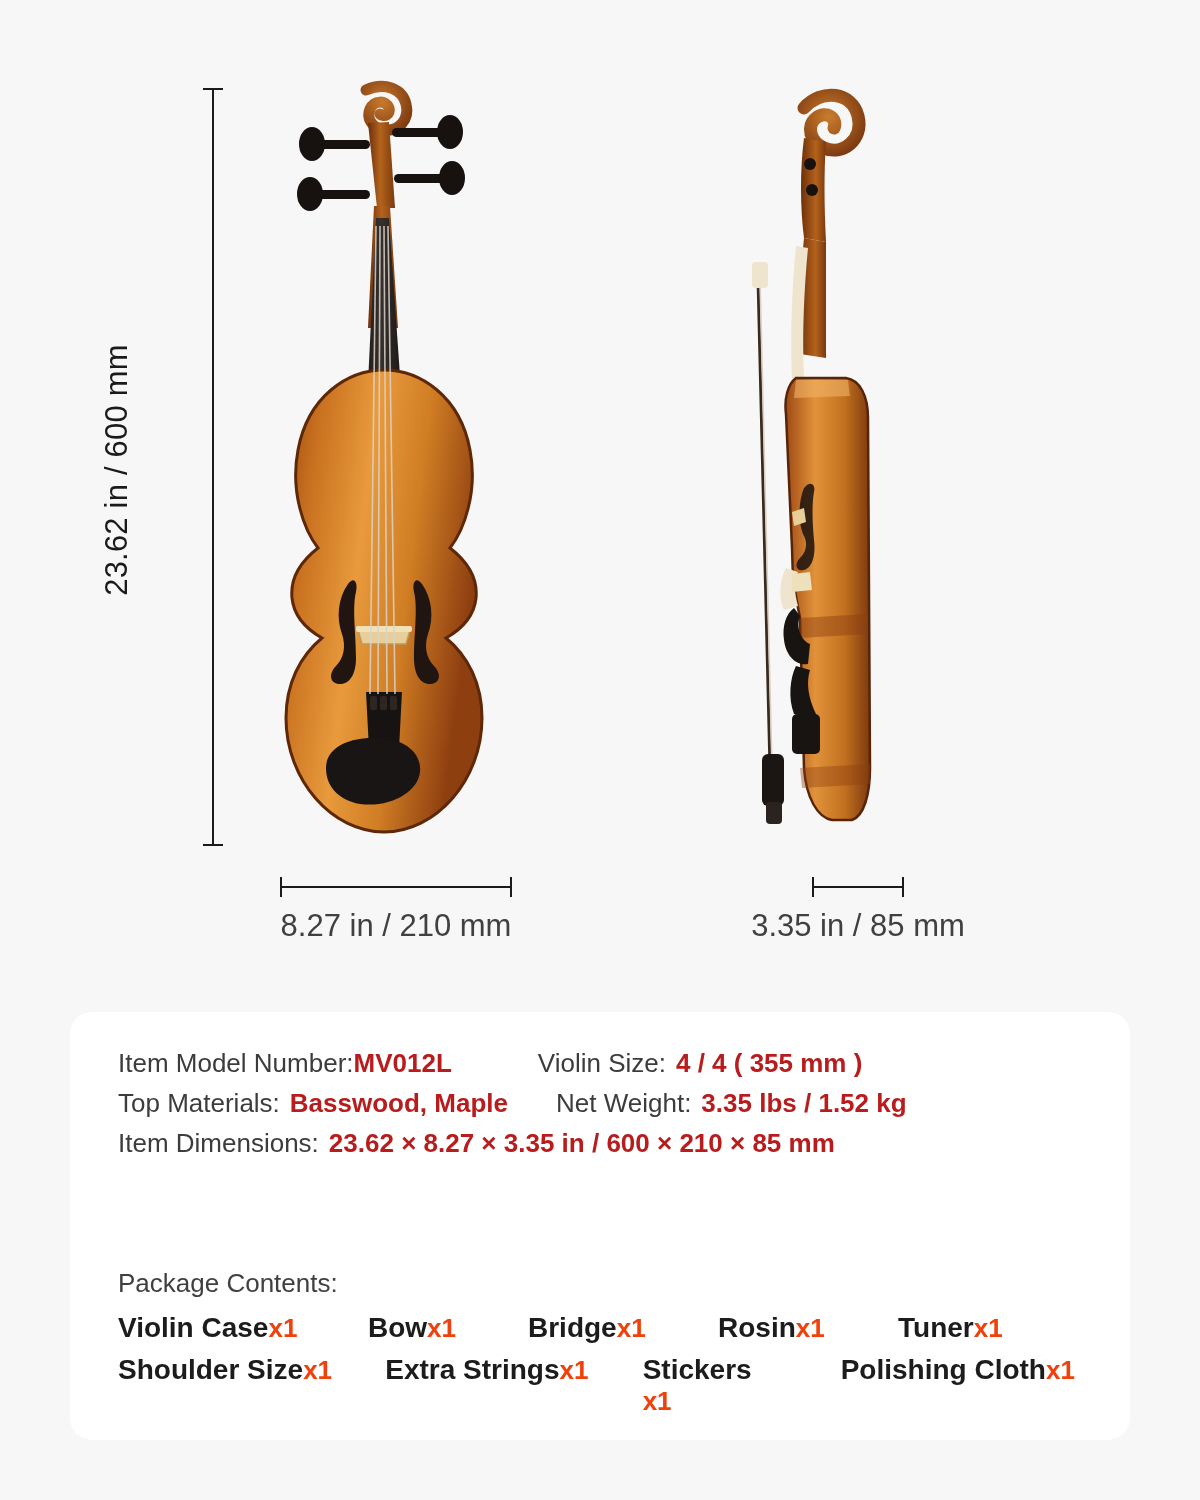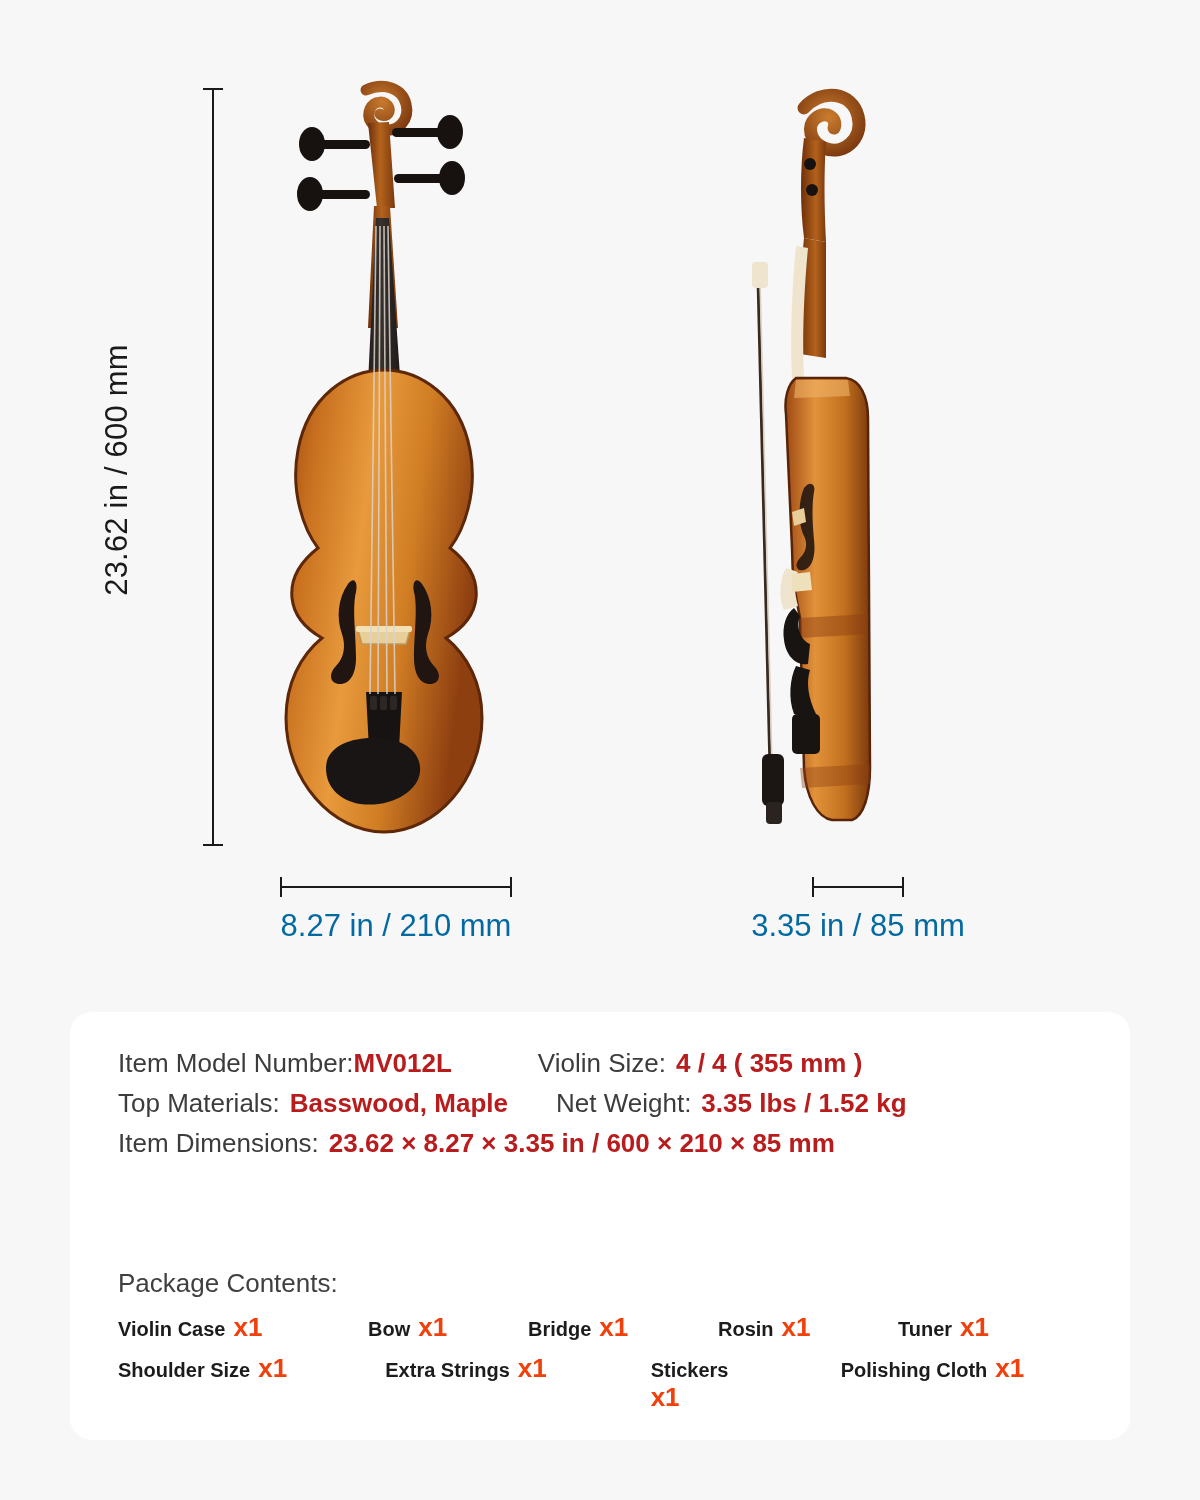--- a/index.html
+++ b/index.html
@@ -76,21 +76,21 @@
   .width-dim::before { left: 0; }
   .width-dim::after { right: 0; }
 
   .width-dim-front { left: 280px; width: 232px; }
   .width-dim-side  { left: 812px; width: 92px; }
 
   .width-label {
     position: absolute;
     top: 908px;
     font-size: 31px;
-    color: #0369a1;
+    color: #404040;
     text-align: center;
     white-space: nowrap;
   }
   .width-label-front { left: 236px; width: 320px; }
   .width-label-side  { left: 718px; width: 280px; }
 
   
   .violin-front { position: absolute; left: 256px; top: 78px; }
   .violin-side  { position: absolute; left: 700px; top: 78px; }
 
@@ -137,30 +137,30 @@
     left: 48px;
     top: 300px;
     width: 980px;
   }
   .pkg-line {
     display: flex;
     align-items: baseline;
     margin-bottom: 10px;
   }
   .pkg-item {
-    font-size: 20px;
+    font-size: 28px;
     color: #1c1c1c;
     font-weight: bold;
     white-space: nowrap;
   }
   .pkg-qty {
     color: #f0400b;
     font-weight: bold;
     font-size: 26px;
-    margin-left: 8px;
+    margin-left: 0;
   }
   .pkg-cell { display: flex; align-items: baseline; }
   .pkg-line-1 .pkg-cell:nth-child(1) { width: 250px; }
   .pkg-line-1 .pkg-cell:nth-child(2) { width: 160px; }
   .pkg-line-1 .pkg-cell:nth-child(3) { width: 190px; }
   .pkg-line-1 .pkg-cell:nth-child(4) { width: 180px; }
   .pkg-line-1 .pkg-cell:nth-child(5) { width: 180px; }
   .pkg-line-2 .pkg-cell:nth-child(1) { width: 270px; }
   .pkg-line-2 .pkg-cell:nth-child(2) { width: 260px; }
   .pkg-line-2 .pkg-cell:nth-child(3) { width: 200px; flex-direction: column; }

